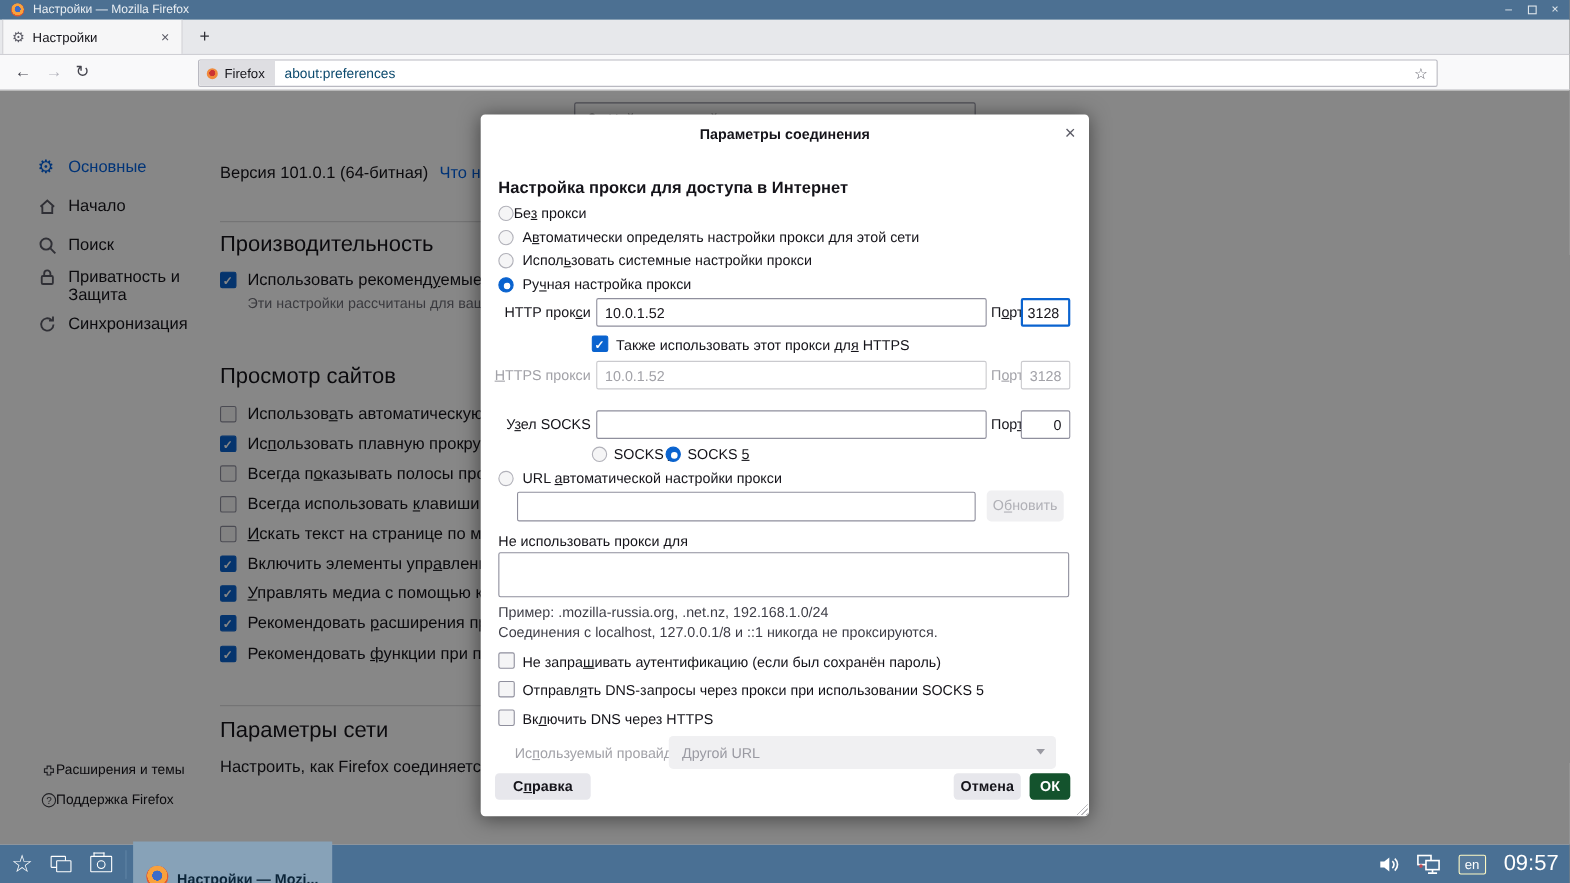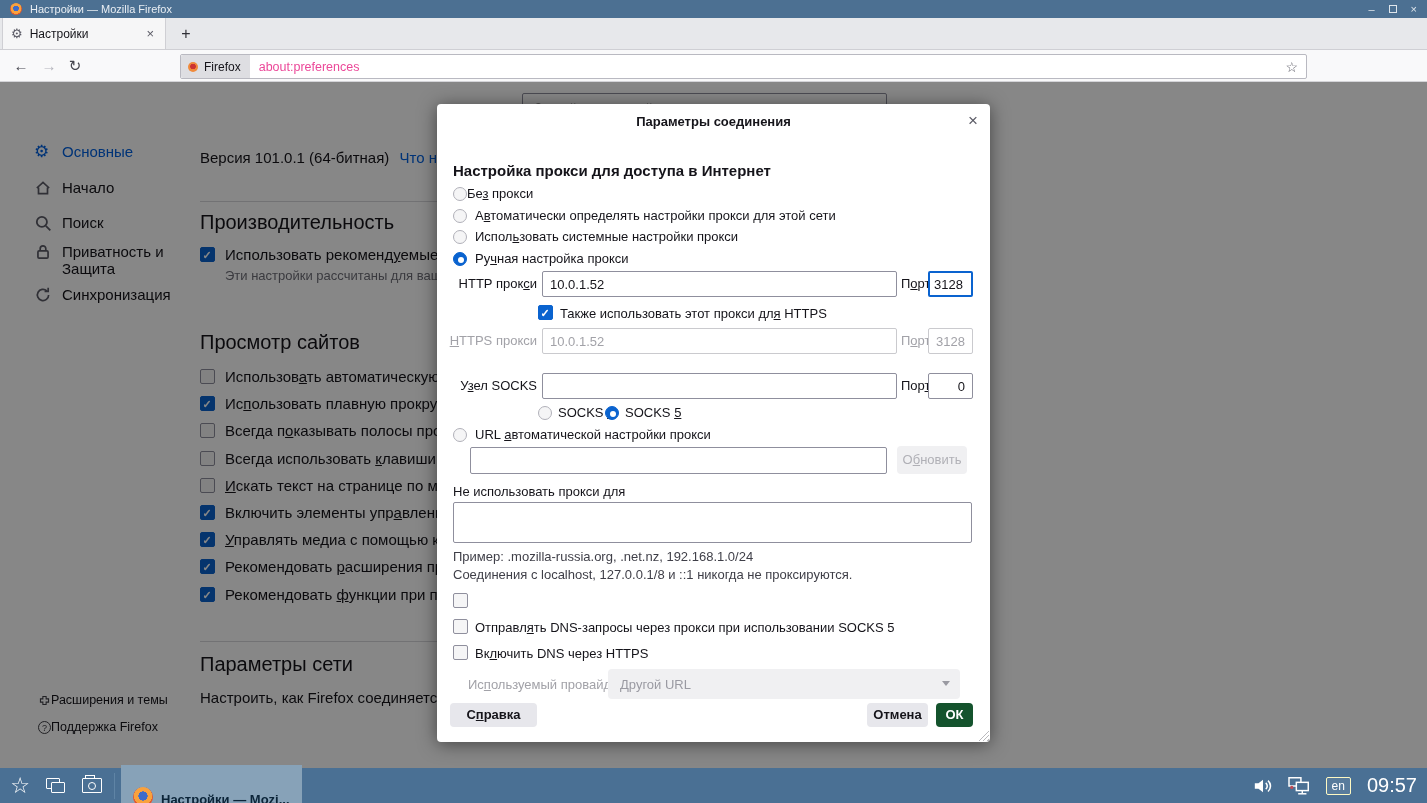--- a/index.html
+++ b/index.html
@@ -26,21 +26,21 @@
 
   
   .toolbar { position:absolute; left:0; top:50px; width:1427px; height:32px; background:#f9f9fa; border-bottom:1px solid #d4d4d8; z-index:40; }
   .navbtn { position:absolute; top:4px; width:26px; height:24px; text-align:center; line-height:24px; font-size:15px; color:#45454e; }
   .navbtn.fwd { color:#b4b4bc; }
   .urlbar { position:absolute; left:180px; top:54px; width:1127px; height:25px; background:#fff; border:1px solid #b9b9c1; border-radius:2px; display:flex; align-items:center; z-index:41; }
   .sitechip { height:23px; background:#dedee2; display:flex; align-items:center; padding:0 9px 0 7px; border-radius:2px 0 0 2px; }
   .chipicon { width:10px; height:10px; border-radius:50%; margin-right:6px;
     background:radial-gradient(circle at 50% 45%, #c33 0 35%, #f08a3c 40% 100%); }
   .sitechip .chiplabel { font-size:12px; color:#15141a; }
-  .urltext { font-size:12.5px; color:#ec4899; margin-left:9px; flex:1; }
+  .urltext { font-size:12.5px; color:#0c4a6e; margin-left:9px; flex:1; }
   .bookmark { font-size:14px; color:#5b5b66; margin-right:8px; }
   .menubtn { position:absolute; right:8px; top:54px; font-size:16px; color:#45454e; line-height:25px; }
 
   
   .content { position:absolute; left:0; top:82px; width:1427px; height:686px; background:#fff; overflow:hidden; }
   .sidebar-item { position:absolute; left:34px; display:flex; gap:10px; align-items:flex-start; color:#15141a; font-size:15px; width:150px; line-height:17px; }
   .sidebar-item svg, .sidebar-item .gicon { flex:0 0 auto; width:18px; height:18px; color:#5b5b66; }
   .sidebar-item .gicon { font-size:17px; line-height:18px; color:#5b5b66; }
   .sidebar-item.active { color:#0061e0; }
   .sidebar-item.active .gicon { color:#0061e0; }
@@ -326,20 +326,21 @@
 
     <span class="dlbl" style="left:16px; top:380px">Не использовать прокси для</span>
     <div class="tinput" style="left:16px; top:398px; width:519px; height:41px; align-items:flex-start; padding-top:4px">
         <span></span>
       </div>
 
     <span class="dlbl" style="left:16px; top:445px; color:#3f3f48">Пример: .mozilla-russia.org, .net.nz, 192.168.1.0/24</span>
     <span class="dlbl" style="left:16px; top:463px; color:#3f3f48">Соединения с localhost, 127.0.0.1/8 и ::1 никогда не проксируются.</span>
 
     <span class="cb" style="position:absolute; left:16px; top:489px"></span>
+    <span class="dlbl" style="left:38px; top:490px">Не запра<u>ш</u>ивать аутентификацию (если был сохранён пароль)</span>
     <span class="cb" style="position:absolute; left:16px; top:515px"></span>
     <span class="dlbl" style="left:38px; top:516px">Отправл<u>я</u>ть DNS-запросы через прокси при использовании SOCKS 5</span>
     <span class="cb" style="position:absolute; left:16px; top:541px"></span>
     <span class="dlbl" style="left:38px; top:542px">Вк<u>л</u>ючить DNS через HTTPS</span>
 
     <span class="dlbl gray" style="left:31px; top:573px">Ис<u>п</u>ользуемый провайдер</span>
     <div class="dselect" style="left:171px; top:565px; width:352px; height:30px">
       <span>Другой URL</span>
       <span class="carett"></span>
     </div>

